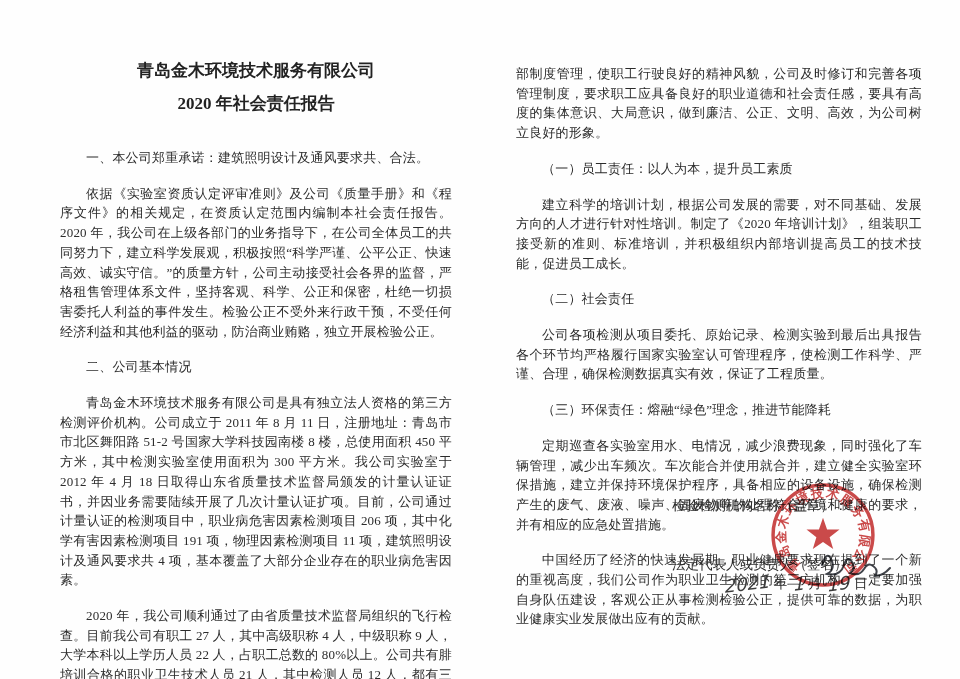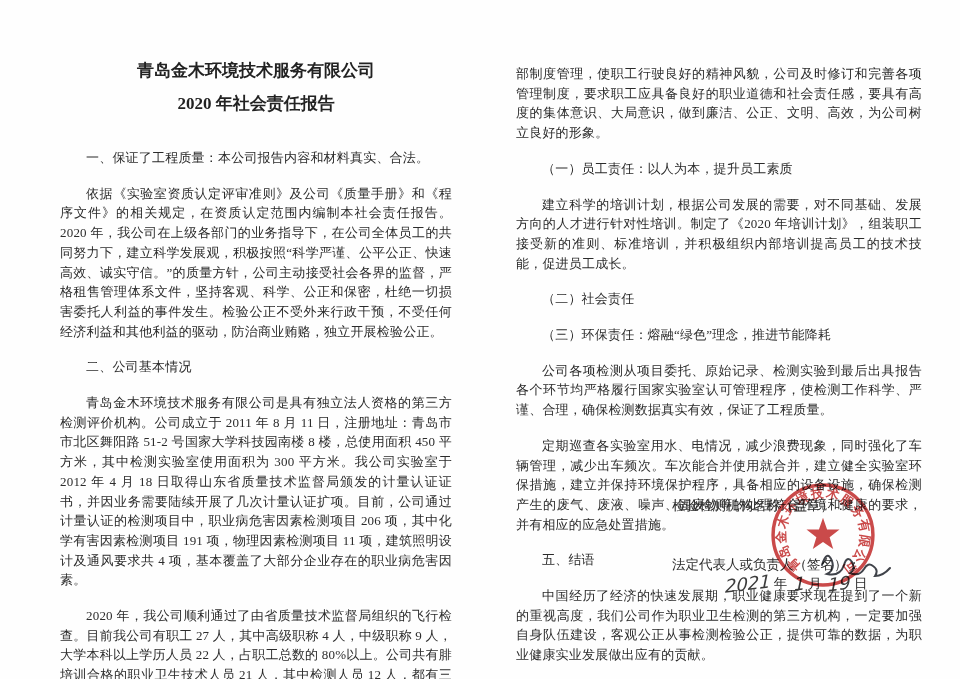--- a/index.html
+++ b/index.html
@@ -58,38 +58,37 @@
 <body>
 
 <div class="page">
 
   <div class="titles">
     <h1>青岛金木环境技术服务有限公司</h1>
     <h1>2020 年社会责任报告</h1>
   </div>
 
   <div class="col col-left">
-    <p class="doc indent">一、保证了工程质量：本公司报告内容和材料真实、合法。</p>
+    <p class="doc indent">一、本公司郑重承诺：建筑照明设计及通风要求共、合法。</p>
     <p class="doc indent">依据《实验室资质认定评审准则》及公司《质量手册》和《程序文件》的相关规定，在资质认定范围内编制本社会责任报告。2020 年，我公司在上级各部门的业务指导下，在公司全体员工的共同努力下，建立科学发展观，积极按照“科学严谨、公平公正、快速高效、诚实守信。”的质量方针，公司主动接受社会各界的监督，严格租售管理体系文件，坚持客观、科学、公正和保密，杜绝一切损害委托人利益的事件发生。检验公正不受外来行政干预，不受任何经济利益和其他利益的驱动，防治商业贿赂，独立开展检验公正。</p>
     <p class="doc indent">二、公司基本情况</p>
     <p class="doc indent">青岛金木环境技术服务有限公司是具有独立法人资格的第三方检测评价机构。公司成立于 2011 年 8 月 11 日，注册地址：青岛市市北区舞阳路 51-2 号国家大学科技园南楼 8 楼，总使用面积 450 平方米，其中检测实验室使用面积为 300 平方米。我公司实验室于 2012 年 4 月 18 日取得山东省质量技术监督局颁发的计量认证证书，并因业务需要陆续开展了几次计量认证扩项。目前，公司通过计量认证的检测项目中，职业病危害因素检测项目 206 项，其中化学有害因素检测项目 191 项，物理因素检测项目 11 项，建筑照明设计及通风要求共 4 项，基本覆盖了大部分企业存在的职业病危害因素。</p>
     <p class="doc indent">2020 年，我公司顺利通过了由省质量技术监督局组织的飞行检查。目前我公司有职工 27 人，其中高级职称 4 人，中级职称 9 人，大学本科以上学历人员 22 人，占职工总数的 80%以上。公司共有腓培训合格的职业卫生技术人员 21 人，其中检测人员 12 人，都有三年以上的相关工作经验。</p>
     <p class="doc indent">三、制度建设</p>
     <p class="doc indent">公司在加强制度管理，着力经营的同时，不断整顿队伍作风，深化内</p>
   </div>
 
   <div class="col col-right">
     <p class="doc">部制度管理，使职工行驶良好的精神风貌，公司及时修订和完善各项管理制度，要求职工应具备良好的职业道德和社会责任感，要具有高度的集体意识、大局意识，做到廉洁、公正、文明、高效，为公司树立良好的形象。</p>
     <p class="doc indent">（一）员工责任：以人为本，提升员工素质</p>
     <p class="doc indent">建立科学的培训计划，根据公司发展的需要，对不同基础、发展方向的人才进行针对性培训。制定了《2020 年培训计划》，组装职工接受新的准则、标准培训，并积极组织内部培训提高员工的技术技能，促进员工成长。</p>
     <p class="doc indent">（二）社会责任</p>
+    <p class="doc indent">公司各项检测从项目委托、原始记录、检测实验到最后出具报告各个环节均严格履行国家实验室认可管理程序，使检测工作科学、严谨、合理，确保检测数据真实有效，保证了工程质量。</p>
     <p class="doc indent">（三）环保责任：熔融“绿色”理念，推进节能降耗</p>
-    <p class="doc indent">公司各项检测从项目委托、原始记录、检测实验到最后出具报告各个环节均严格履行国家实验室认可管理程序，使检测工作科学、严谨、合理，确保检测数据真实有效，保证了工程质量。</p>
     <p class="doc indent">定期巡查各实验室用水、电情况，减少浪费现象，同时强化了车辆管理，减少出车频次。车次能合并使用就合并，建立健全实验室环保措施，建立并保持环境保护程序，具备相应的设备设施，确保检测产生的废气、废液、噪声、固废物等的处理符合环境和健康的要求，并有相应的应急处置措施。</p>
-    <p class="doc indent">五、结语</p>
     <p class="doc indent">中国经历了经济的快速发展期，职业健康要求现在提到了一个新的重视高度，我们公司作为职业卫生检测的第三方机构，一定要加强自身队伍建设，客观公正从事检测检验公正，提供可靠的数据，为职业健康实业发展做出应有的贡献。</p>
   </div>
 
   <div class="sig-label sig-org">检验检测机构名称（盖章）：</div>
   <div class="sig-label sig-rep">法定代表人或负责人（签名）：</div>
   <div class="sig-label sig-date">
     <span class="hand">2021</span><span>年</span>
     <span class="hand">1</span><span>月</span>
     <span class="hand">19</span><span>日</span>
   </div>

